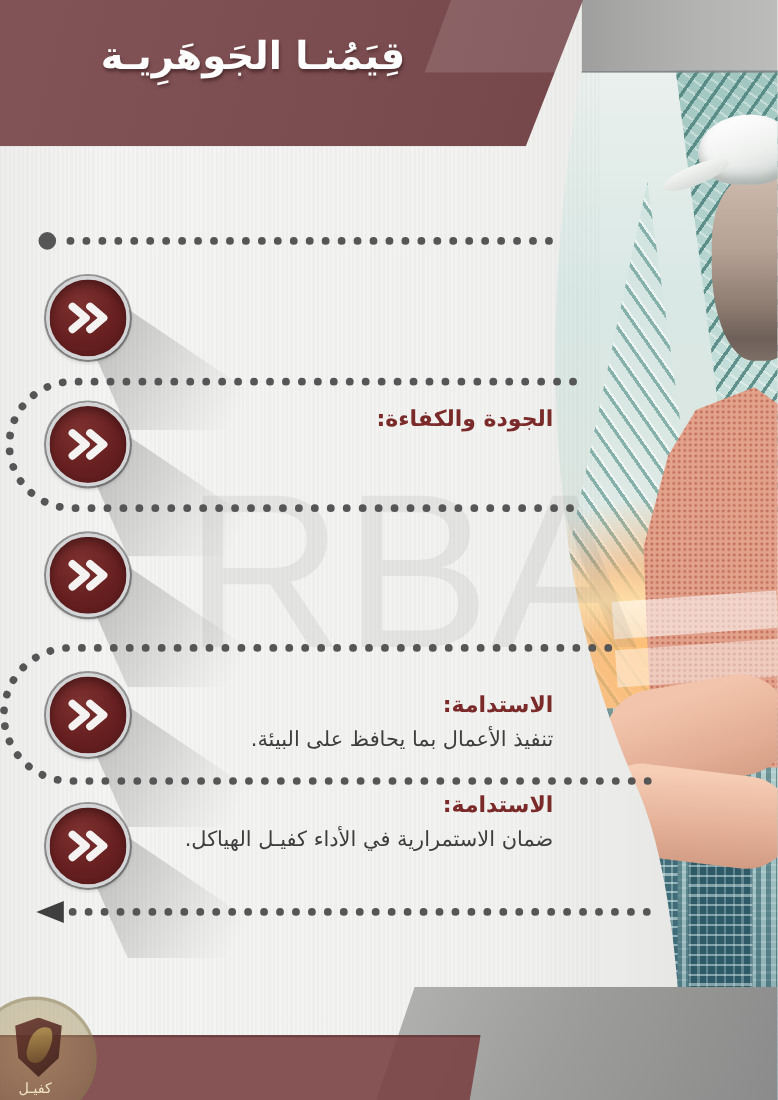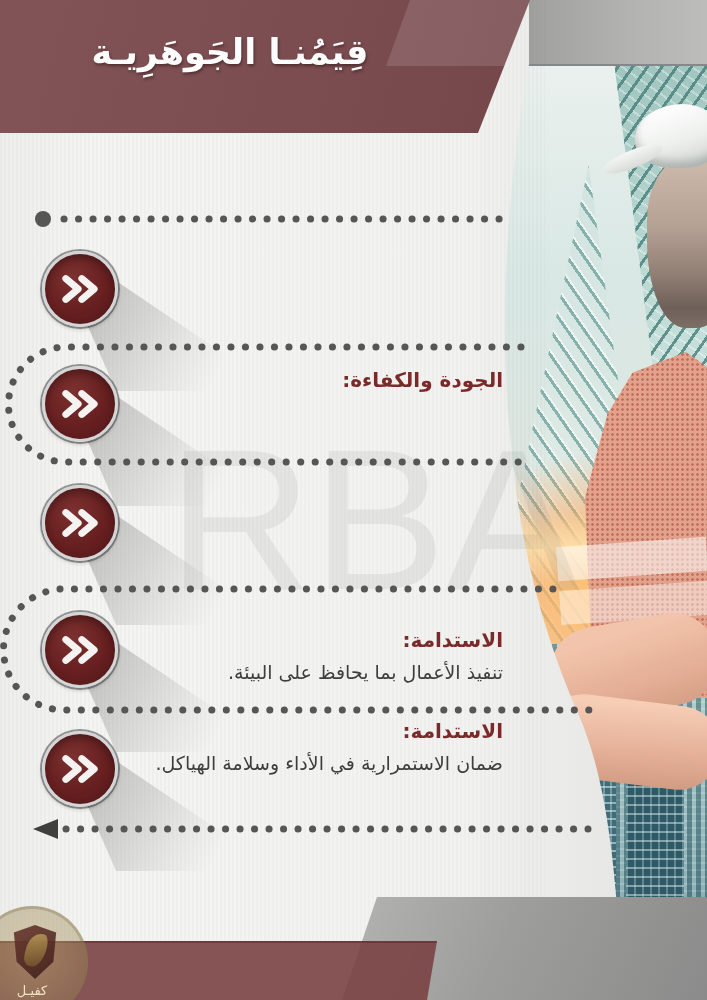--- a/index.html
+++ b/index.html
@@ -239,16 +239,16 @@
 
   <div class="item i2">
     <h2 class="item-title">الجودة والكفاءة:</h2>
   </div>
   <div class="item i4">
     <h2 class="item-title">الاستدامة:</h2>
     <p class="item-body">تنفيذ الأعمال بما يحافظ على البيئة.</p>
   </div>
   <div class="item i5">
     <h2 class="item-title">الاستدامة:</h2>
-    <p class="item-body">ضمان الاستمرارية في الأداء وسلامة الهياكل.</p>
+    <p class="item-body">ضمان الاستمرارية في الأداء كفيـل الهياكل.</p>
   </div>
 
 </div>
 
 </body></html>

